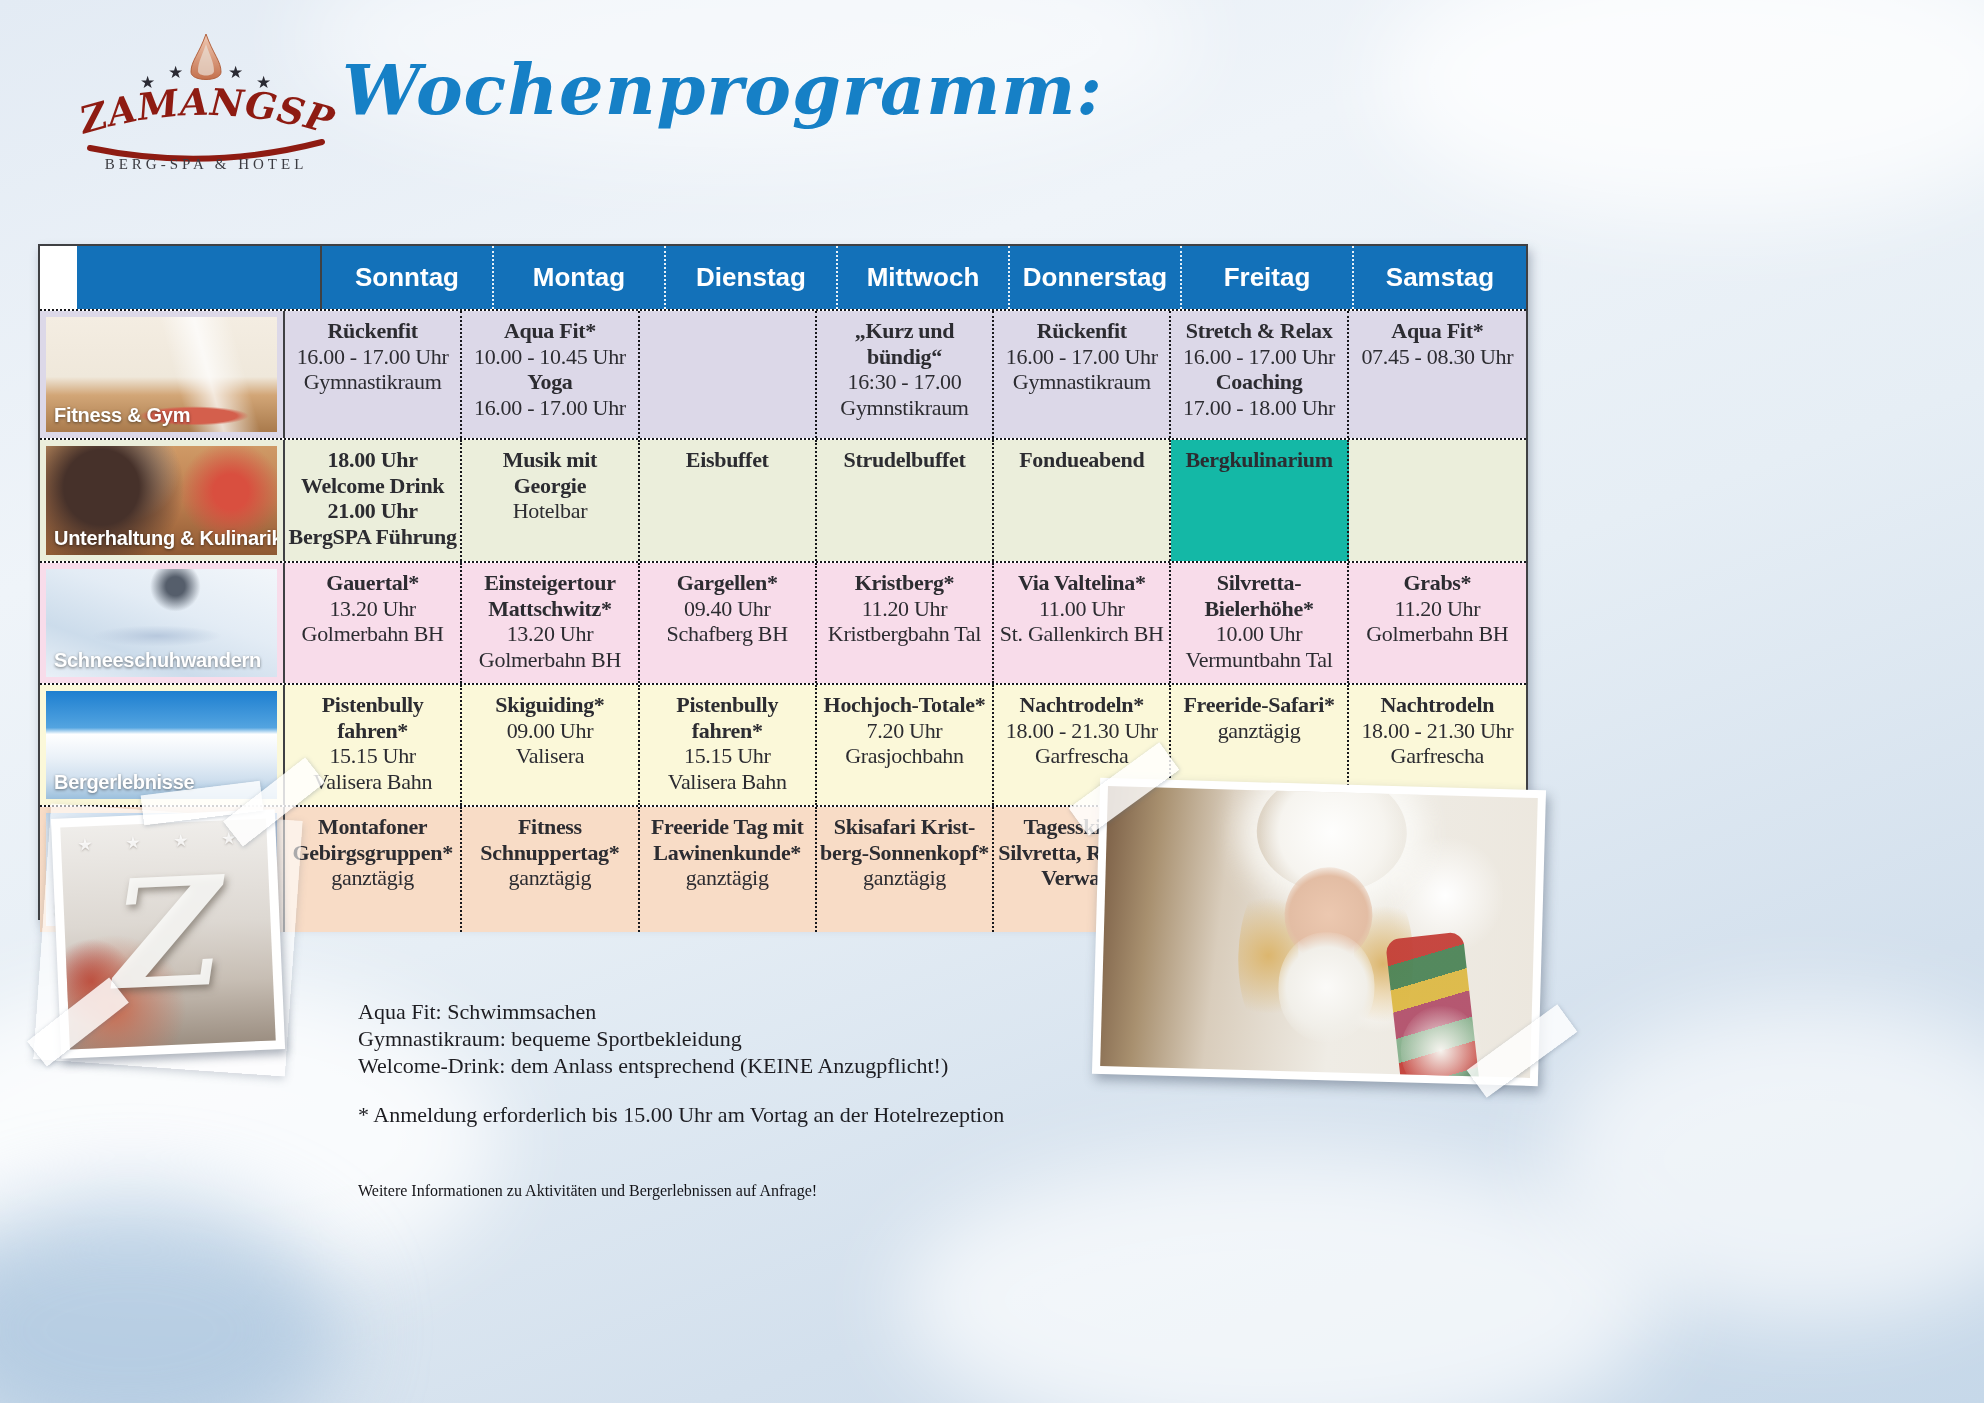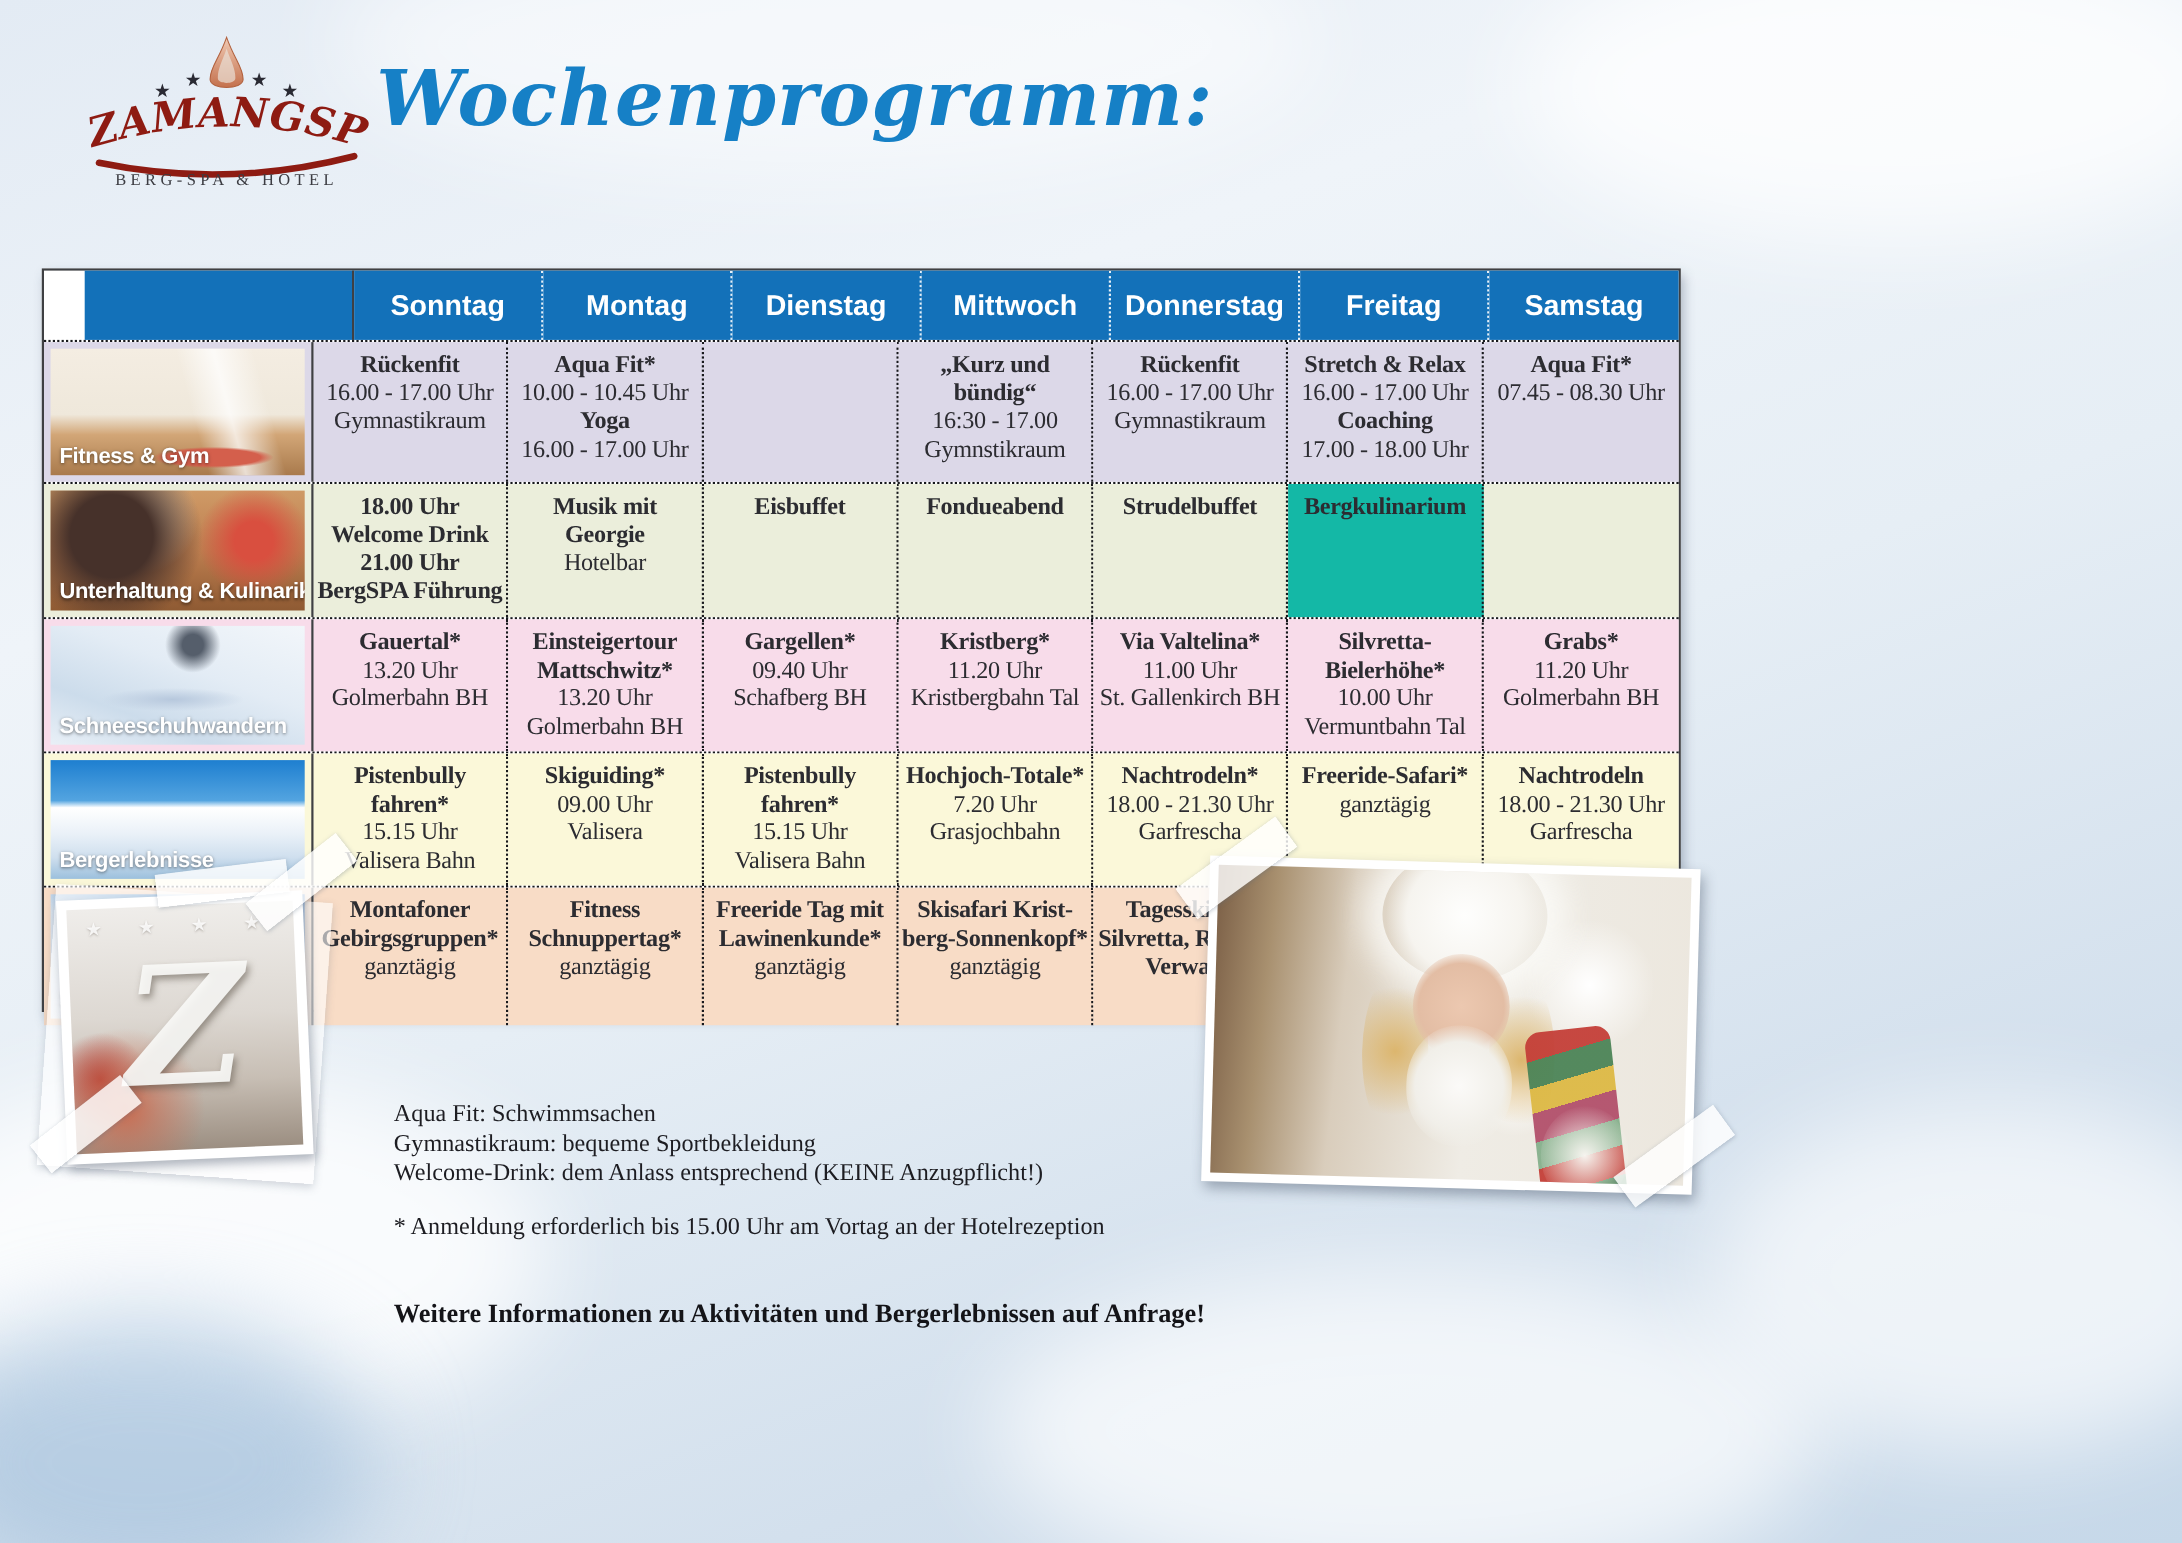--- a/index.html
+++ b/index.html
@@ -65,21 +65,21 @@
      radial-gradient(circle at 78% 18%,#ffffff 0%,#ffffff 6%,rgba(255,255,255,.55) 13%,transparent 30%),
      linear-gradient(205deg,#2a6fc0 0%,#6ba2d6 28%,#dfe9f3 56%,#f0f4f9 100%);}
 
   
   .notes{position:absolute;left:358px;top:998px;width:760px;font-family:"Liberation Serif",serif;
          font-size:22px;color:#1d1d22;}
   .notes .nl{line-height:27px;}
   .note-reg{position:absolute;left:358px;top:1102px;width:760px;font-family:"Liberation Serif",serif;
             font-size:22px;color:#1d1d22;}
   .note-more{position:absolute;left:358px;top:1182px;width:800px;font-family:"Liberation Serif",serif;
-             font-size:24px;font-weight:bold;color:#141418;}
+             font-size:16px;font-weight:normal;color:#141418;}
 
   
   .sheet{position:absolute;left:42px;top:812px;width:252px;height:256px;background:rgba(255,255,255,.6);
          transform:rotate(4deg);box-shadow:0 3px 8px rgba(80,95,115,.25);}
   .polaroid{position:absolute;left:56px;top:814px;width:224px;height:240px;background:#fff;
             transform:rotate(-2.5deg);box-shadow:2px 5px 10px rgba(70,85,105,.45);
             padding:9px 9px 9px 9px;box-sizing:border-box;}
   .pz{position:relative;width:100%;height:100%;overflow:hidden;
       background:radial-gradient(circle at 22% 82%,#c96a4f 0%,rgba(201,106,79,.55) 12%,transparent 30%),
                  radial-gradient(circle at 12% 70%,#b23a33 0%,transparent 18%),
@@ -224,24 +224,24 @@
           <span class="line b">BergSPA Führung</span>
         </div>
         <div class="dcell" style="background: rgb(235, 238, 219);">
           <span class="line b">Musik mit Georgie</span>
           <span class="line">Hotelbar</span>
         </div>
         <div class="dcell" style="background: rgb(235, 238, 219);">
           <span class="line b">Eisbuffet</span>
         </div>
         <div class="dcell" style="background: rgb(235, 238, 219);">
+          <span class="line b">Strudelbuffet</span>
+        </div>
+        <div class="dcell" style="background: rgb(235, 238, 219);">
           <span class="line b">Fondueabend</span>
-        </div>
-        <div class="dcell" style="background: rgb(235, 238, 219);">
-          <span class="line b">Strudelbuffet</span>
         </div>
         <div class="dcell" style="background: #14b8a6;">
           <span class="line b">Bergkulinarium</span>
         </div>
         <div class="dcell" style="background: rgb(235, 238, 219);"></div>
       </div>
       <div class="trow body r2">
         <div class="lcell" style="background: rgb(248, 220, 234);">
           <div class="art" data-art="snowshoe">
             <div class="cap">Schneeschuhwandern</div>

